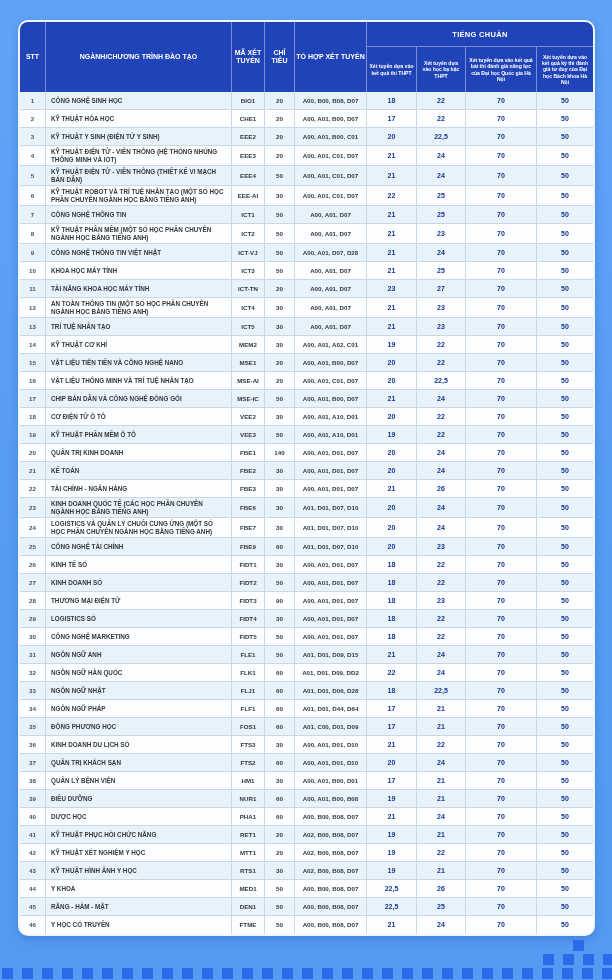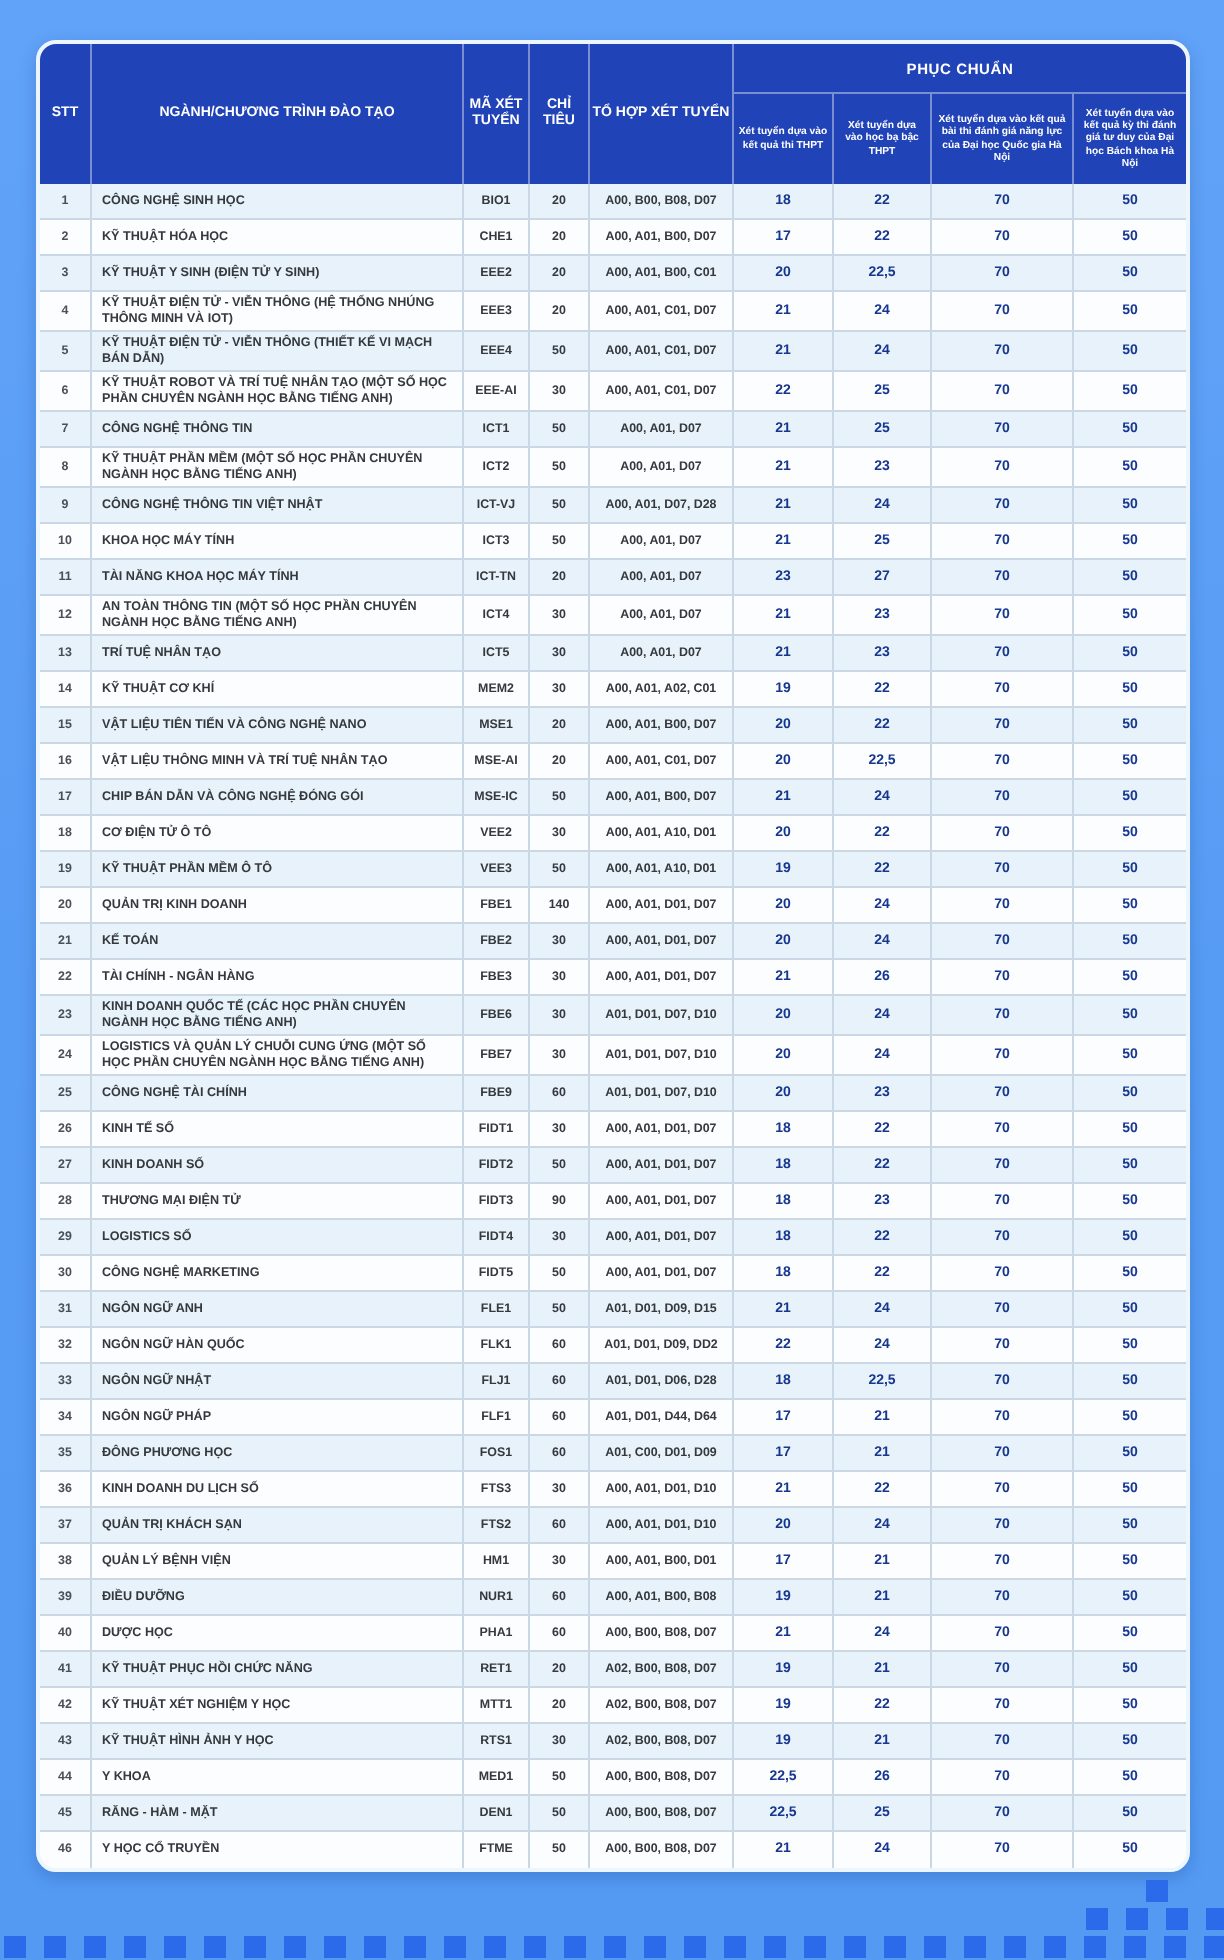--- a/index.html
+++ b/index.html
@@ -58,21 +58,21 @@
 <body>
 
 <div class="board">
   <div class="thead">
     <div class="hcell c1">STT</div>
     <div class="hcell c2">NGÀNH/CHƯƠNG TRÌNH ĐÀO TẠO</div>
     <div class="hcell c3">MÃ XÉT TUYỂN</div>
     <div class="hcell c4">CHỈ TIÊU</div>
     <div class="hcell c5">TỔ HỢP XÉT TUYỂN</div>
     <div class="dcgroup">
-      <div class="dctitle">PHỤC CHUẨN</div>
+      <div class="dctitle">TIẾNG CHUẨN</div>
       <div class="dcsubs">
         <div class="scell s1">Xét tuyển dựa vào kết quả thi THPT</div>
         <div class="scell s2">Xét tuyển dựa vào học bạ bậc THPT</div>
         <div class="scell s3">Xét tuyển dựa vào kết quả bài thi đánh giá năng lực của Đại học Quốc gia Hà Nội</div>
         <div class="scell s4">Xét tuyển dựa vào kết quả kỳ thi đánh giá tư duy của Đại học Bách khoa Hà Nội</div>
       </div>
     </div>
   </div>
   <div class="tbody">
   <div class="trow odd">

